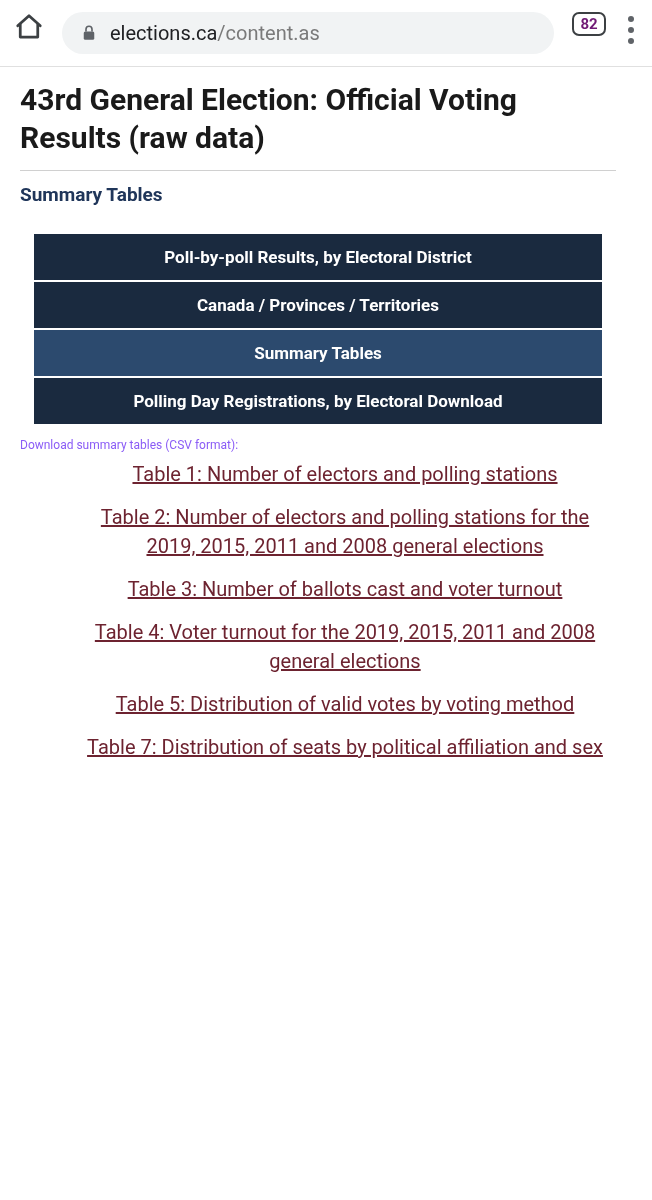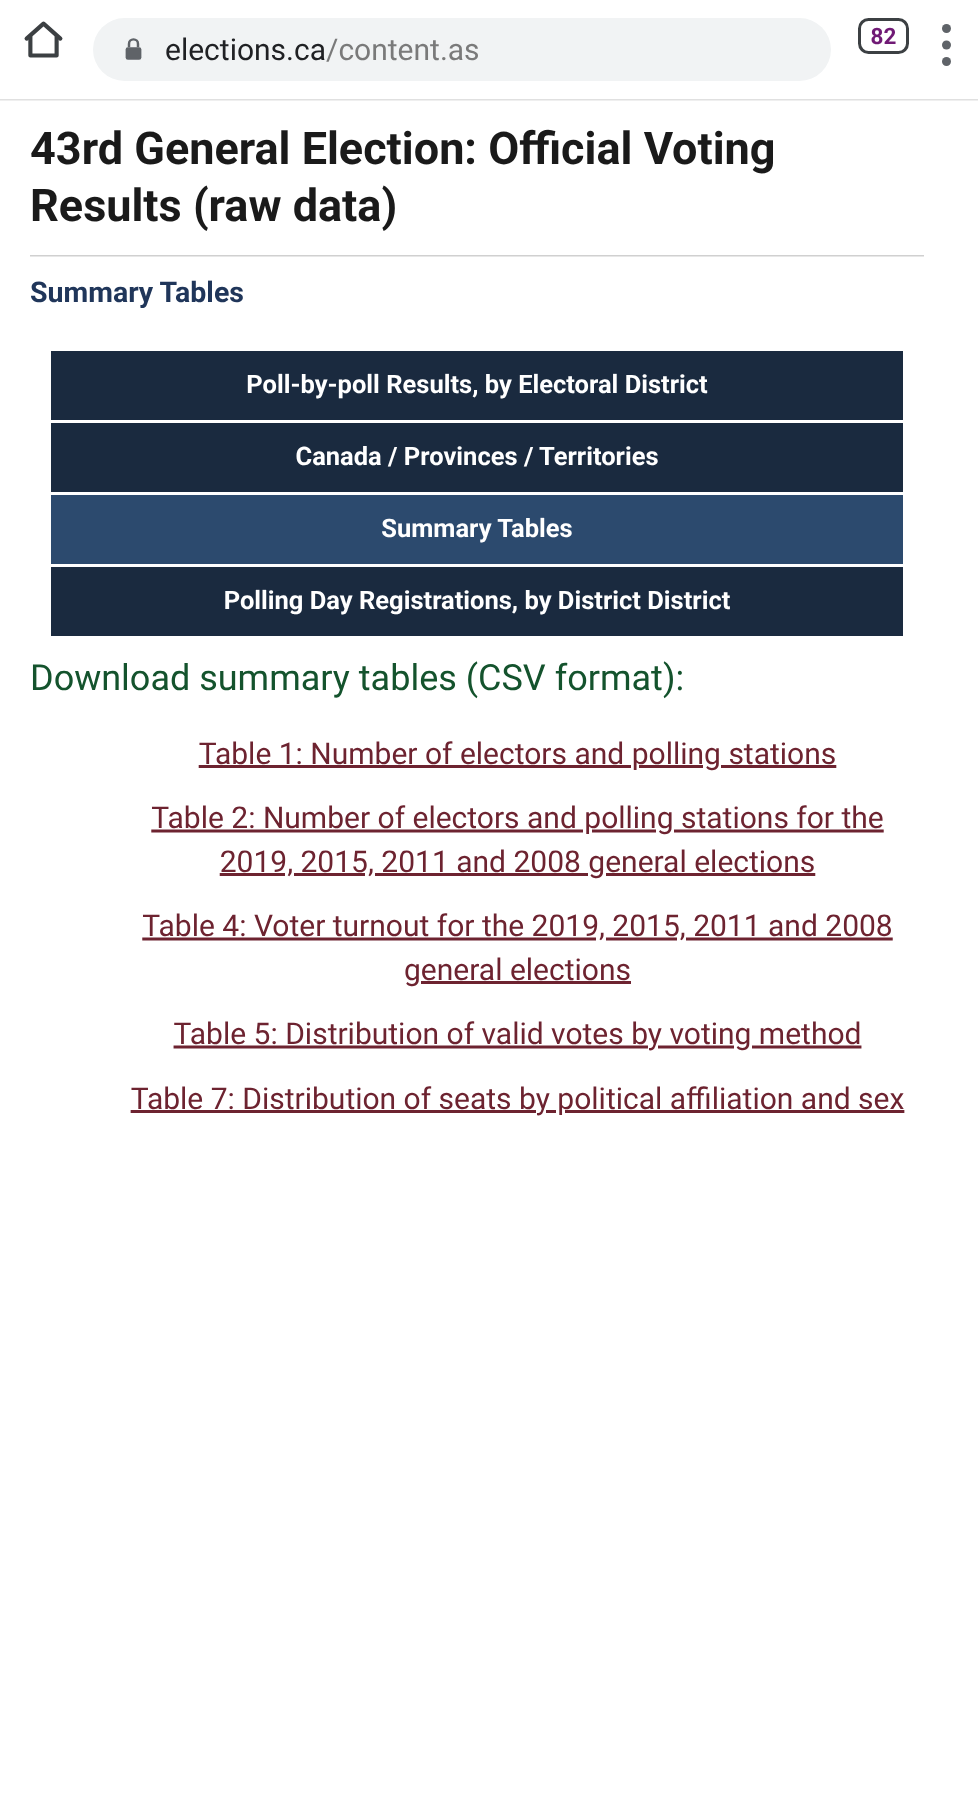--- a/index.html
+++ b/index.html
@@ -83,23 +83,23 @@
     padding: 13px 10px;
     font-size: 17px;
     font-weight: 700;
     border-bottom: 2px solid #fff;
   }
   .nav-row.active {
     background: #2c4a6e;
   }
   .nav-row:last-child { border-bottom: none; }
   .download-intro {
-    font-size: 24px;
-    color: #14532d;
-    margin-bottom: 22px;
+    font-size: 12px;
+    color: #8b5cf6;
+    margin-bottom: 8px;
   }
   ul.table-links {
     list-style: none;
     padding-left: 54px;
   }
   ul.table-links li {
     margin-bottom: 14px;
     font-size: 20px;
     line-height: 1.45;
     text-align: center;
@@ -149,26 +149,27 @@
     <div class="nav-row">
       <span>Poll-by-poll Results, by Electoral District</span>
     </div>
     <div class="nav-row">
       <span>Canada / Provinces / Territories</span>
     </div>
     <div class="nav-row active">
       <span>Summary Tables</span>
     </div>
     <div class="nav-row">
-      <span>Polling Day Registrations, by District District</span>
+      <span>Polling Day Registrations, by Electoral Download</span>
     </div>
   </div>
 
   <div class="download-intro">Download summary tables (CSV format):</div>
 
   <ul class="table-links">
     <li><a href="#">Table 1: Number of electors and polling stations</a></li>
     <li><a href="#">Table 2: Number of electors and polling stations for the 2019, 2015, 2011 and 2008 general elections</a></li>
+    <li><a href="#">Table 3: Number of ballots cast and voter turnout</a></li>
     <li><a href="#">Table 4: Voter turnout for the 2019, 2015, 2011 and 2008 general elections</a></li>
     <li><a href="#">Table 5: Distribution of valid votes by voting method</a></li>
     <li><a href="#">Table 7: Distribution of seats by political affiliation and sex</a></li>
   </ul>
 </div>
 
 </body></html>

